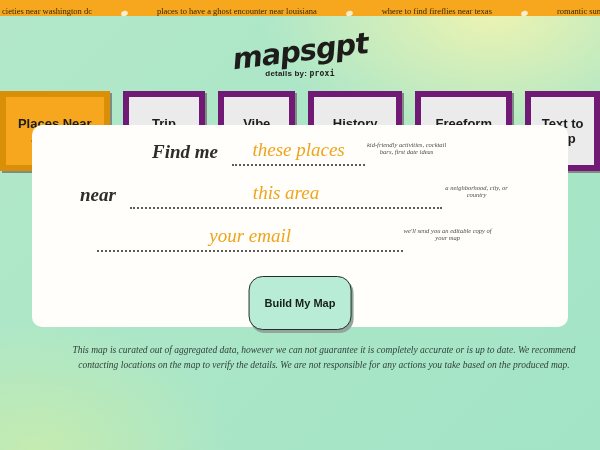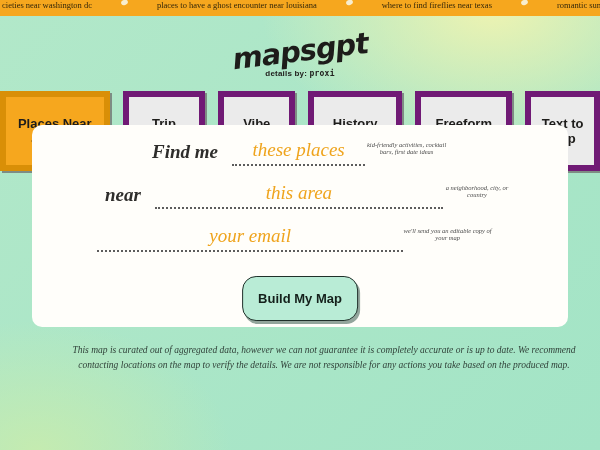--- a/index.html
+++ b/index.html
@@ -9,21 +9,21 @@
     position:relative;
     background:
       radial-gradient(ellipse 55% 45% at 82% 2%, rgba(241,244,176,.95), rgba(241,244,176,0) 70%),
       radial-gradient(ellipse 45% 40% at 6% 100%, rgba(201,236,172,.85), rgba(201,236,172,0) 72%),
       linear-gradient(135deg, #b2e8c9, #a3e4c6);
   }
 
   
   .ticker {
     position:absolute; top:0; left:0; right:0; height:16px;
-    background:#f6a71e; display:flex; align-items:flex-start;
+    background:#f6a71e; display:flex; align-items:flex-end;
     gap:29px; padding:0 2px; overflow:hidden; white-space:nowrap;
   }
   .ticker-item {
     font-family:"Liberation Serif", serif; font-size:8.5px;
     color:#33270a; flex:none; cursor:pointer;
   }
   .tick-sep {
     flex:none; width:7px; height:5px; border-radius:50%;
     background:#f8eecf; transform:rotate(-18deg);
   }
@@ -52,21 +52,21 @@
     background:#f6a71e; border-color:#d98f07; box-shadow:2px 2px 0 #7e8c84;
   }
 
   
   .card {
     position:absolute; top:125px; left:32px; right:32px; height:202px;
     background:#fffefa; border-radius:10px;
   }
   .frow { position:absolute; display:flex; align-items:flex-end; gap:14px; }
   .frow-places { top:14px;  left:120px; right:120px; }
-  .frow-area   { top:57px;  left:73px;  right:57px;  }
+  .frow-area   { top:57px;  left:48px;  right:57px;  }
   .frow-email  { top:100px; left:65px;  right:76px;  }
   .flabel {
     font-family:"Liberation Serif", serif; font-style:italic; font-weight:600;
     font-size:19px; color:#2e2d2b; padding-bottom:3px; flex:none;
   }
   .field { flex:1; display:flex; flex-direction:row; }
   .field input {
     width:100%; background:transparent; border:none; outline:none;
     border-bottom:2px dotted #5c5c5c; text-align:center;
     font-family:"Liberation Serif", serif; font-style:italic;
@@ -74,22 +74,22 @@
   }
   .field input::placeholder { color:#efa41d; opacity:1; font-style:italic; }
   .hint {
     margin-top:2px; text-align:center;
     font-family:"Liberation Serif", serif; font-style:italic;
     font-size:6.5px; color:#4c4c4c;
   }
   .submit-btn {
     position:absolute; top:151px; left:50%; transform:translateX(-50%);
     background:#b9ecd6; border:1.5px solid #20302a; border-radius:14px;
-    padding:14px 15px; font-family:"Liberation Sans", sans-serif;
-    font-size:13px; font-weight:bold; color:#14201b;
+    padding:20px 15px; font-family:"Liberation Sans", sans-serif;
+    font-size:11px; font-weight:bold; color:#14201b;
     box-shadow:2px 3px 0 #93a59c; cursor:pointer; white-space:nowrap;
   }
 
   
   .disclaimer {
     position:absolute; top:343px; left:22px; right:22px; text-align:center;
     font-family:"Liberation Serif", serif; font-style:italic;
     font-size:9.5px; line-height:1.55; color:#2f4038;margin-left:48px;
   }
 </style>

